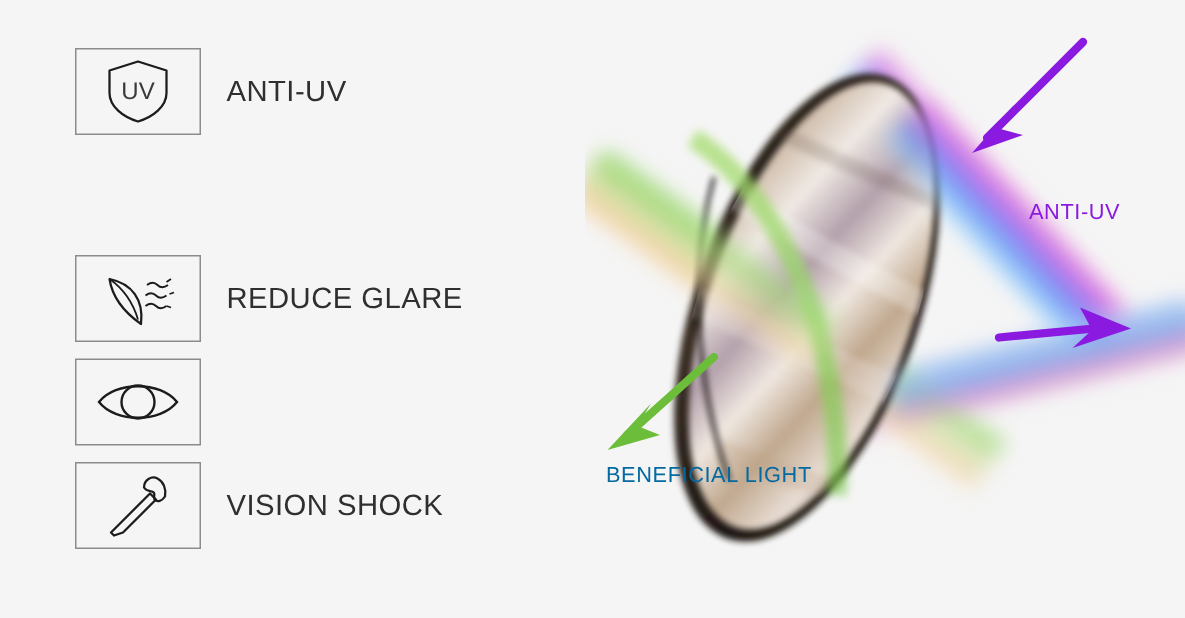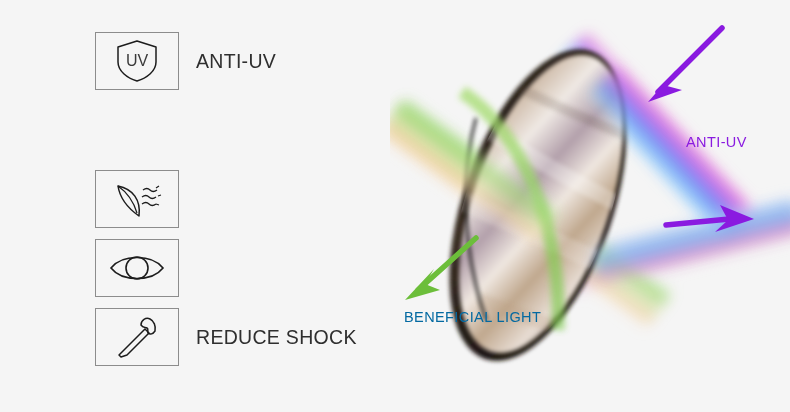--- a/index.html
+++ b/index.html
@@ -26,21 +26,20 @@
     position: absolute;
     left: 50px;
     top: 32px;
     width: 400px;
   }
   .feature-row {
     display: flex;
     align-items: center;
     height: 58px;
     margin-bottom: 11px;
-    margin-left: 45px;
   }
   .icon-box {
     width: 84px;
     height: 58px;
     border: 1px solid #8c8c8c;
     box-sizing: border-box;
     background: #f5f5f5;
     display: flex;
     align-items: center;
     justify-content: center;
@@ -125,20 +124,21 @@
 
           <path d="M9 9 C24 12 32 23 30 39 C20 32 11 22 9 9 Z" fill="none" stroke="#1c1c1c" stroke-width="1.5" stroke-linejoin="round"></path>
           <path d="M9 9 C19 16 25 26 28 36" fill="none" stroke="#1c1c1c" stroke-width="1.2"></path>
 
           <path d="M34 13 q4 -3 7 0 q3 3 7 0" fill="none" stroke="#1c1c1c" stroke-width="1.3"></path>
           <path d="M33 20 q4 -3 7 0 q3 3 7 0" fill="none" stroke="#1c1c1c" stroke-width="1.3"></path>
           <path d="M33 27 q4 -3 7 0 q3 3 7 0" fill="none" stroke="#1c1c1c" stroke-width="1.3"></path>
           <path d="M47 11 l3 -2 M49 19 l3 -1 M47 27 l3 1" fill="none" stroke="#1c1c1c" stroke-width="1.2"></path>
         </svg>
       </div>
+      <div class="feature-label">REDUCE GLARE</div>
     </div>
 
     <div class="feature-row">
       <div class="icon-box">
         <svg width="58" height="34" viewBox="0 0 58 34">
           <path d="M3 17 C14 3 44 3 55 17 C44 31 14 31 3 17 Z" fill="none" stroke="#1c1c1c" stroke-width="1.6"></path>
           <circle cx="29" cy="17" r="11" fill="none" stroke="#1c1c1c" stroke-width="1.6"></circle>
         </svg>
       </div>
     </div>
@@ -146,21 +146,21 @@
     <div class="feature-row">
       <div class="icon-box">
         <svg width="48" height="46" viewBox="0 0 48 46">
 
           <path d="M6 41 L10 37 L32 15 L36 19 L14 41 L8 43 Z" fill="none" stroke="#1c1c1c" stroke-width="1.5" stroke-linejoin="round"></path>
 
           <path d="M28 11 C28 6 33 3 37 5 C41 7 43 12 42 17 C40 20 37 21 35 19
                    C34 17 36 15 34 14 C32 13 30 14 28 11 Z" fill="none" stroke="#1c1c1c" stroke-width="1.5" stroke-linejoin="round"></path>
         </svg>
       </div>
-      <div class="feature-label">REDUCE SHOCK</div>
+      <div class="feature-label">VISION SHOCK</div>
     </div>
 
   </div>
 
   <div class="lens-art">
     <svg width="400" height="412" viewBox="0 0 400 412">
       <defs>
 
         <linearGradient id="coatGrad" x1="0%" y1="0%" x2="100%" y2="100%">
           <stop offset="0%" stop-color="#6d5b4e"></stop>

